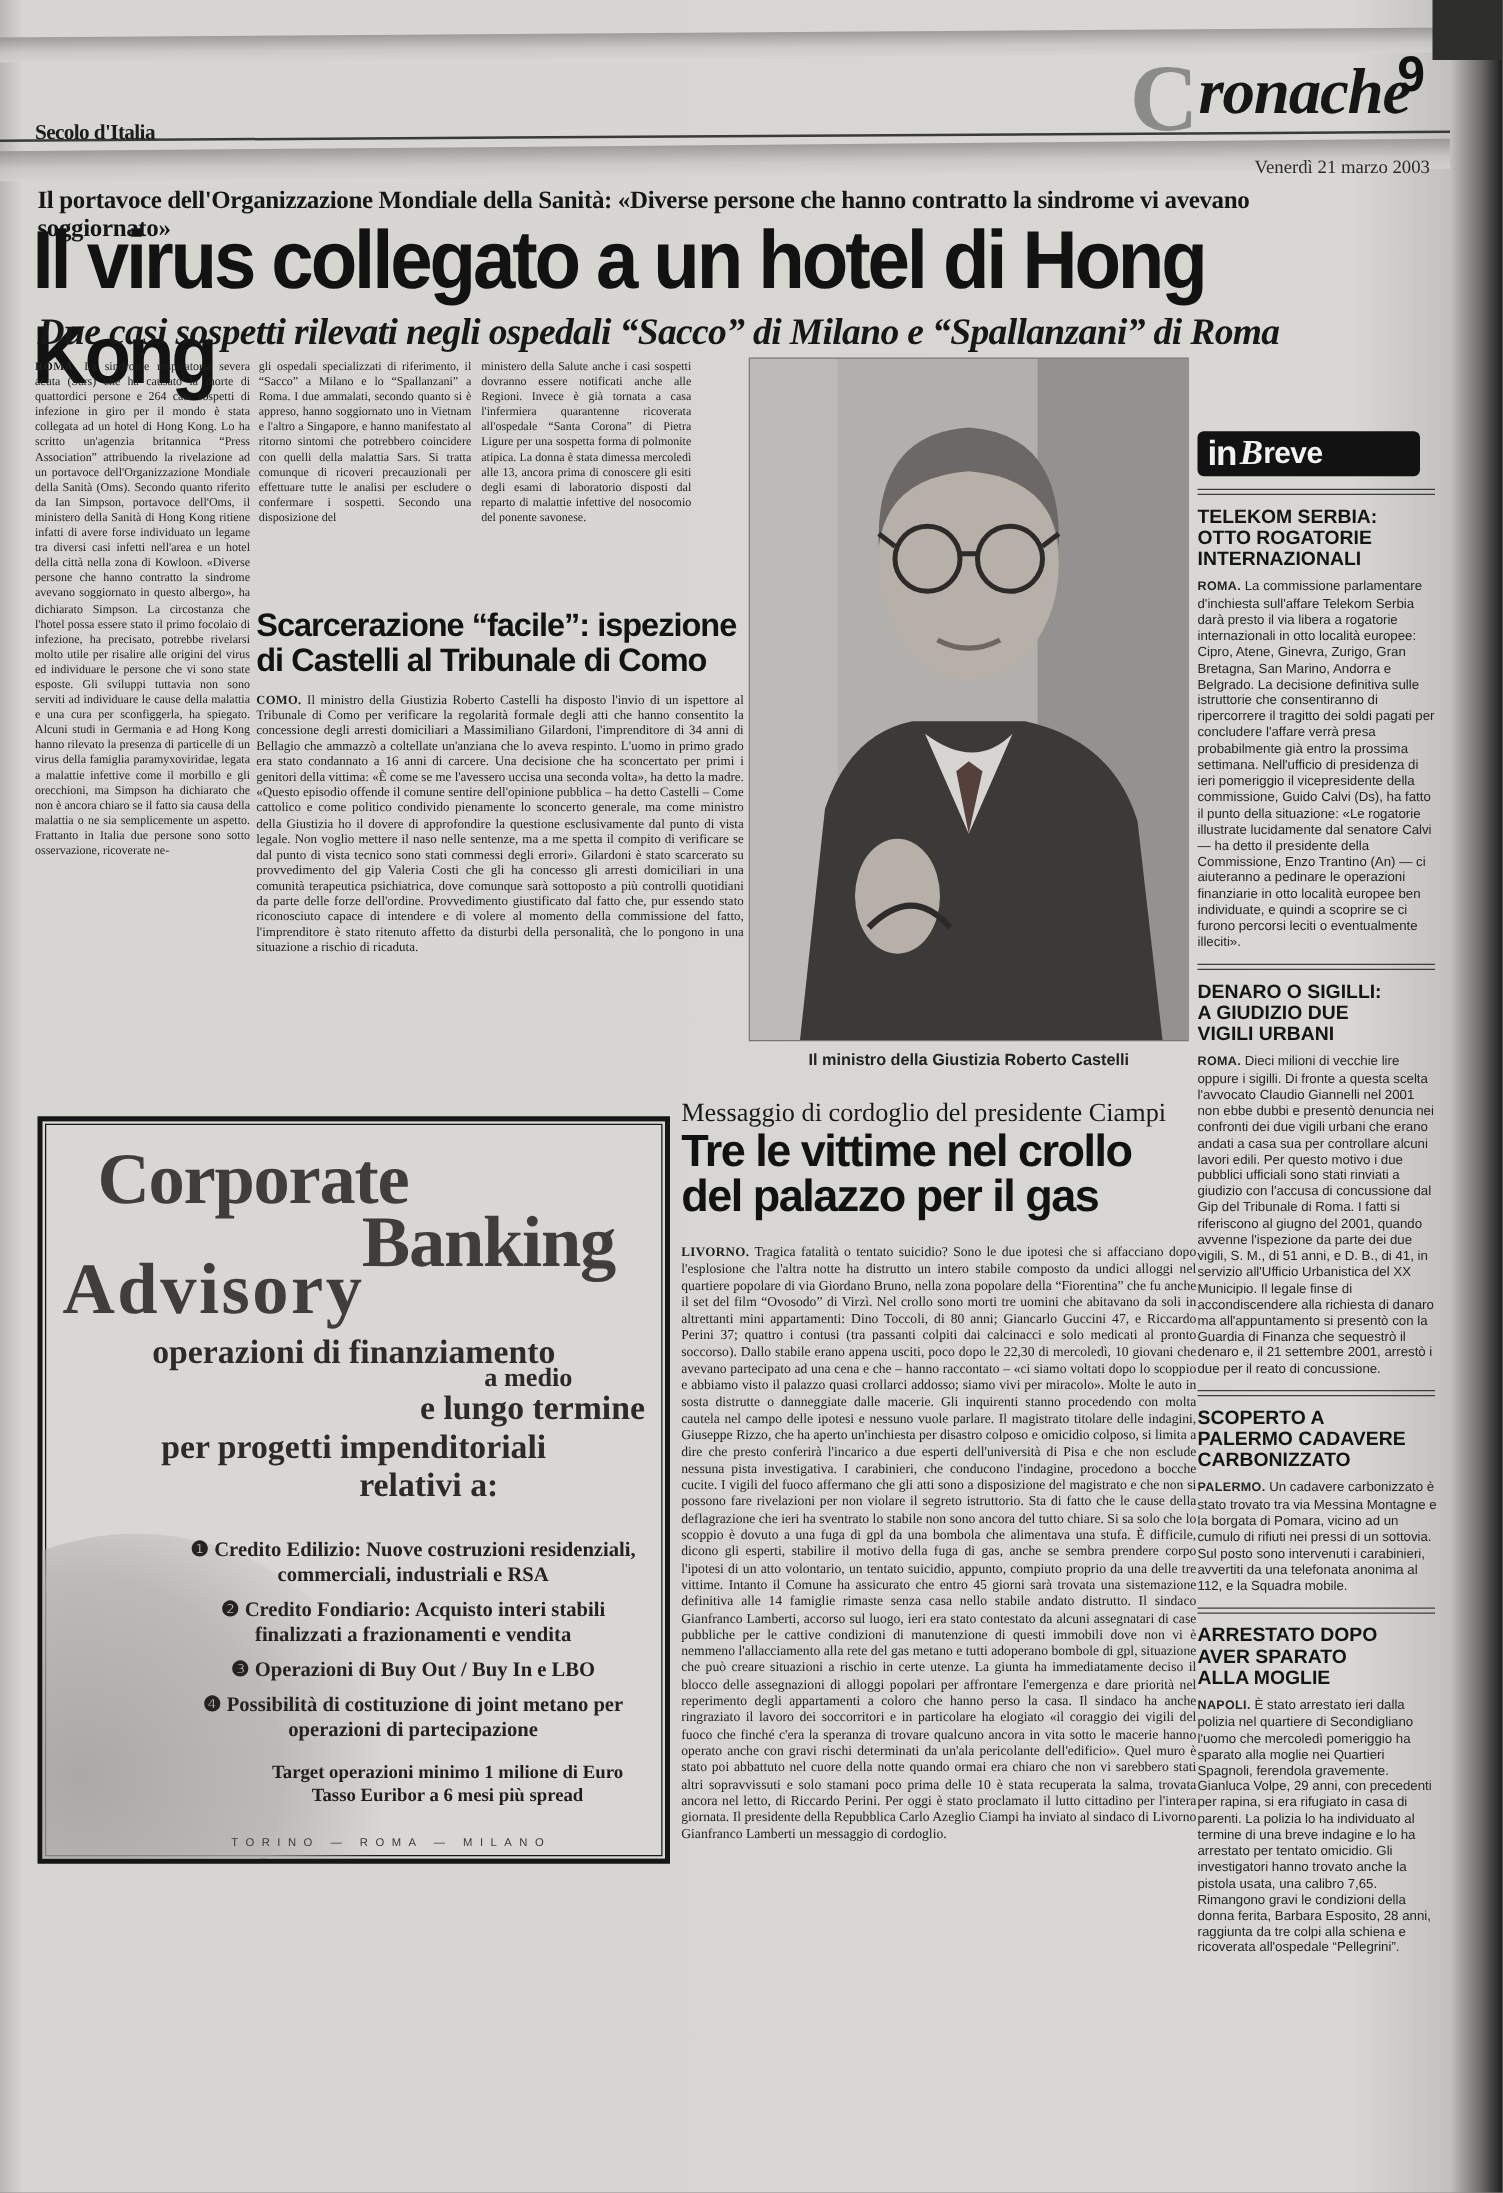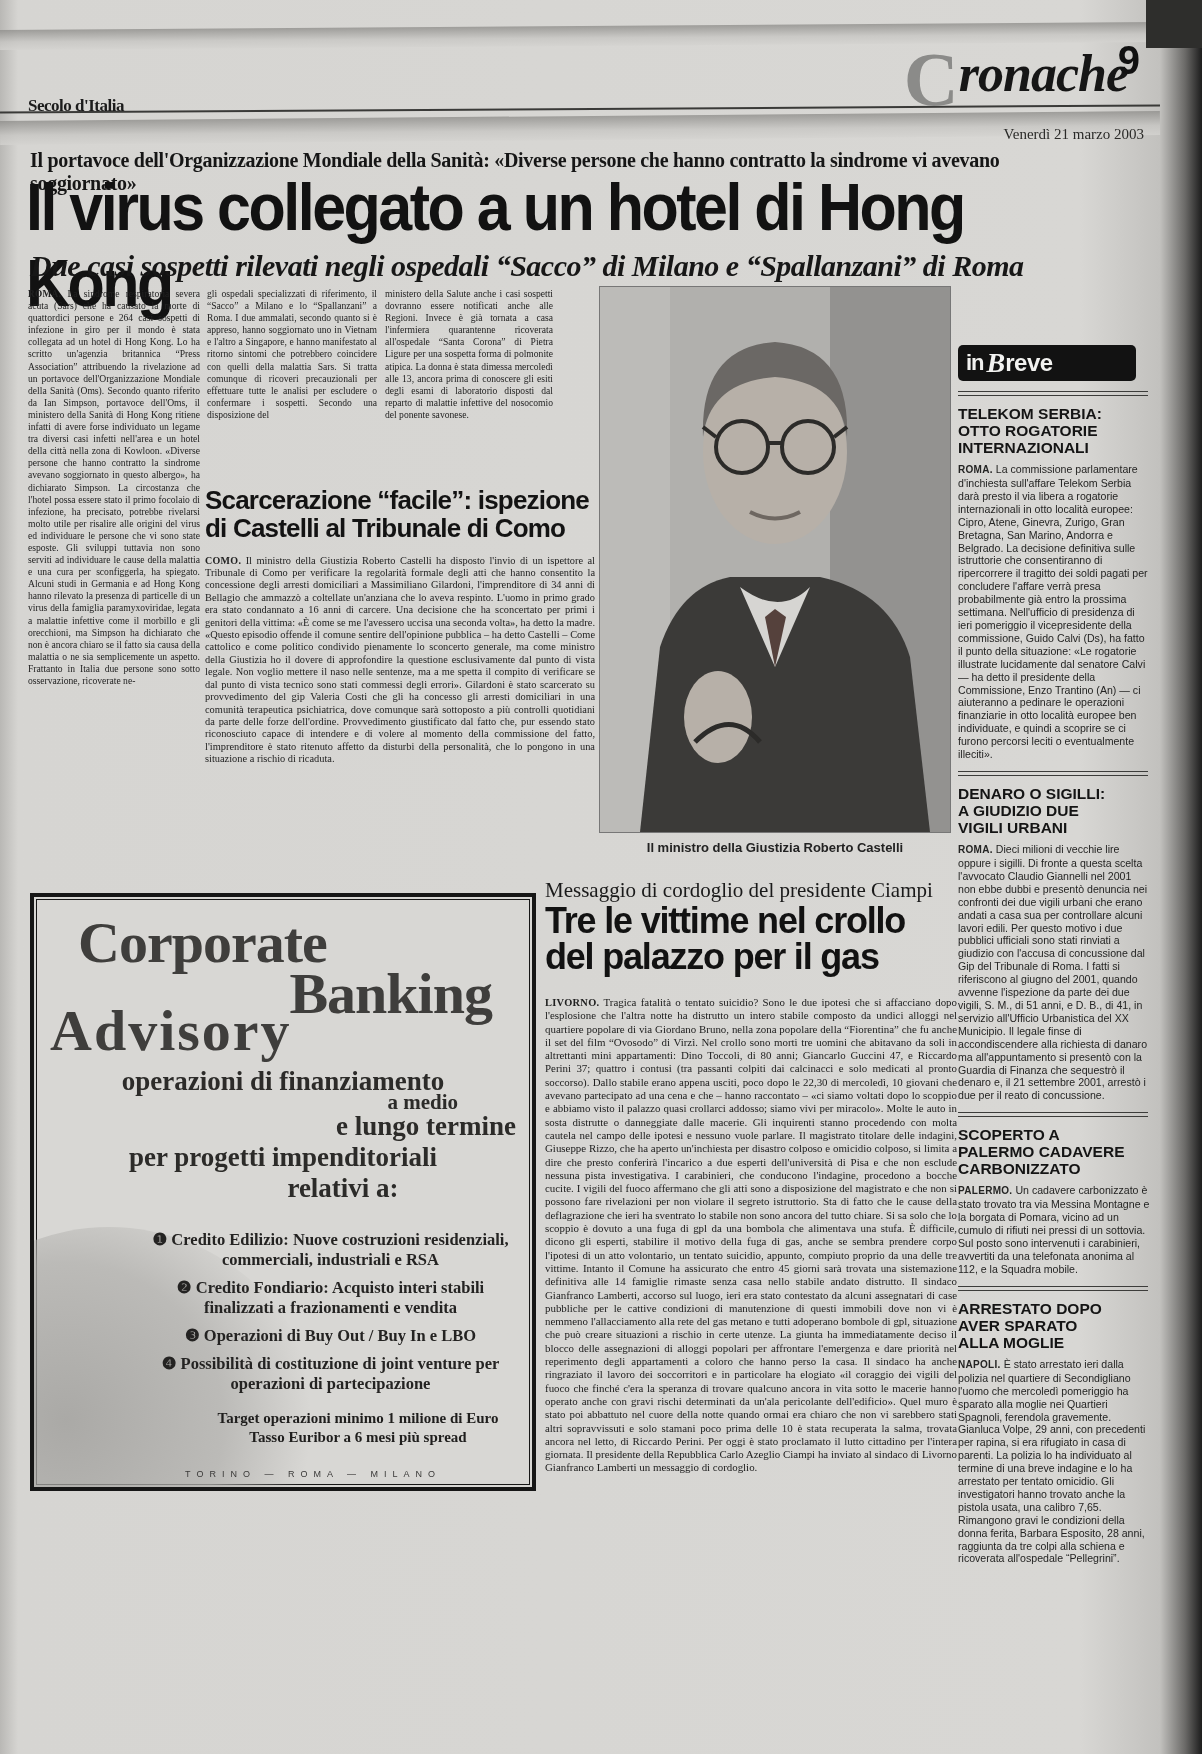--- a/index.html
+++ b/index.html
@@ -65,21 +65,21 @@
   .ad-cities { font-family:"Liberation Sans",sans-serif; font-size:9px; letter-spacing:6px; color:#3a3938; }
   .ad-brand { line-height:.9; }
   .ad-brand .euro { font-size:74px; font-weight:bold; color:#2f2e2c; vertical-align:-12px; font-family:"Liberation Serif",serif; }
   .ad-brand .nm { font-size:46px; font-weight:bold; color:#2f2e2c; font-family:"Liberation Serif",serif; letter-spacing:-1px; }
   .ad-tagline { font-family:"Liberation Sans",sans-serif; font-size:11.5px; letter-spacing:5px; color:#3a3938; margin-top:2px; }
   .ad-contacts { margin-top:16px; text-align:center; padding-left:40px; font-family:"Liberation Sans",sans-serif; font-size:16px; font-weight:bold; color:#7f1d1d; line-height:1.3; position:relative; }
   .ad-contacts .small { font-size:12.5px; }
   
   .sidebar { position:absolute; left:958px; top:345px; width:196px; }
   .sb-header { background:#121212; color:#f2f2f0; width:178px; height:36px; border-radius:5px; display:flex; align-items:center; padding-left:8px; font-family:"Liberation Sans",sans-serif; }
-  .sb-header .in { font-size:22px; font-weight:bold; letter-spacing:-1px; }
+  .sb-header .in { font-size:28px; font-weight:bold; letter-spacing:-1px; }
   .sb-header .bcap { font-family:"Liberation Serif",serif; font-style:italic; font-size:28px; font-weight:bold; margin-left:3px; line-height:0; }
   .sb-header .reve { font-size:24px; font-weight:bold; letter-spacing:-.5px; }
   .sb-divider { width:190px; border-top:1.5px solid #3c3c3a; border-bottom:1.5px solid #3c3c3a; height:5px; margin:10px 0 9px; }
   .sb-heading { font-family:"Liberation Sans",sans-serif; font-size:15.5px; font-weight:bold; color:#141414; line-height:1.1; white-space:pre-line; margin-bottom:7px; }
   .sb-body { font-family:"Liberation Sans",sans-serif; font-size:10.6px; line-height:12.9px; color:#242423; text-align:left; width:192px; }
   .sb-body .dateline { font-size:10px; }
 </style>
 </head>
 <body>
 
@@ -145,21 +145,21 @@
     <div class="ad-t3">Advisory</div>
     <div class="ad-sub ad-s1">operazioni di finanziamento</div>
     <div class="ad-sub ad-s2">a medio</div>
     <div class="ad-sub ad-s3">e lungo termine</div>
     <div class="ad-sub ad-s4">per progetti impenditoriali</div>
     <div class="ad-sub ad-s5">relativi a:</div>
     <div class="ad-bullets">
       <div class="ad-bullet">❶ Credito Edilizio: Nuove costruzioni residenziali, commerciali, industriali e RSA</div>
       <div class="ad-bullet">❷ Credito Fondiario: Acquisto interi stabili finalizzati a frazionamenti e vendita</div>
       <div class="ad-bullet">❸ Operazioni di Buy Out / Buy In e LBO</div>
-      <div class="ad-bullet">❹ Possibilità di costituzione di joint venture per operazioni di partecipazione</div>
+      <div class="ad-bullet">❹ Possibilità di costituzione di joint metano per operazioni di partecipazione</div>
     </div>
     <div class="ad-target">
       <div>Target operazioni minimo 1 milione di Euro</div>
       <div>Tasso Euribor a 6 mesi più spread</div>
     </div>
     <div class="ad-logo">
       <div class="ad-cities">TORINO — ROMA — MILANO</div>
       <div class="ad-brand"><span class="euro">€</span><span class="nm">uroFinance</span></div>
       <div class="ad-tagline">FINANZA INNOVATIVA</div>
     </div>

